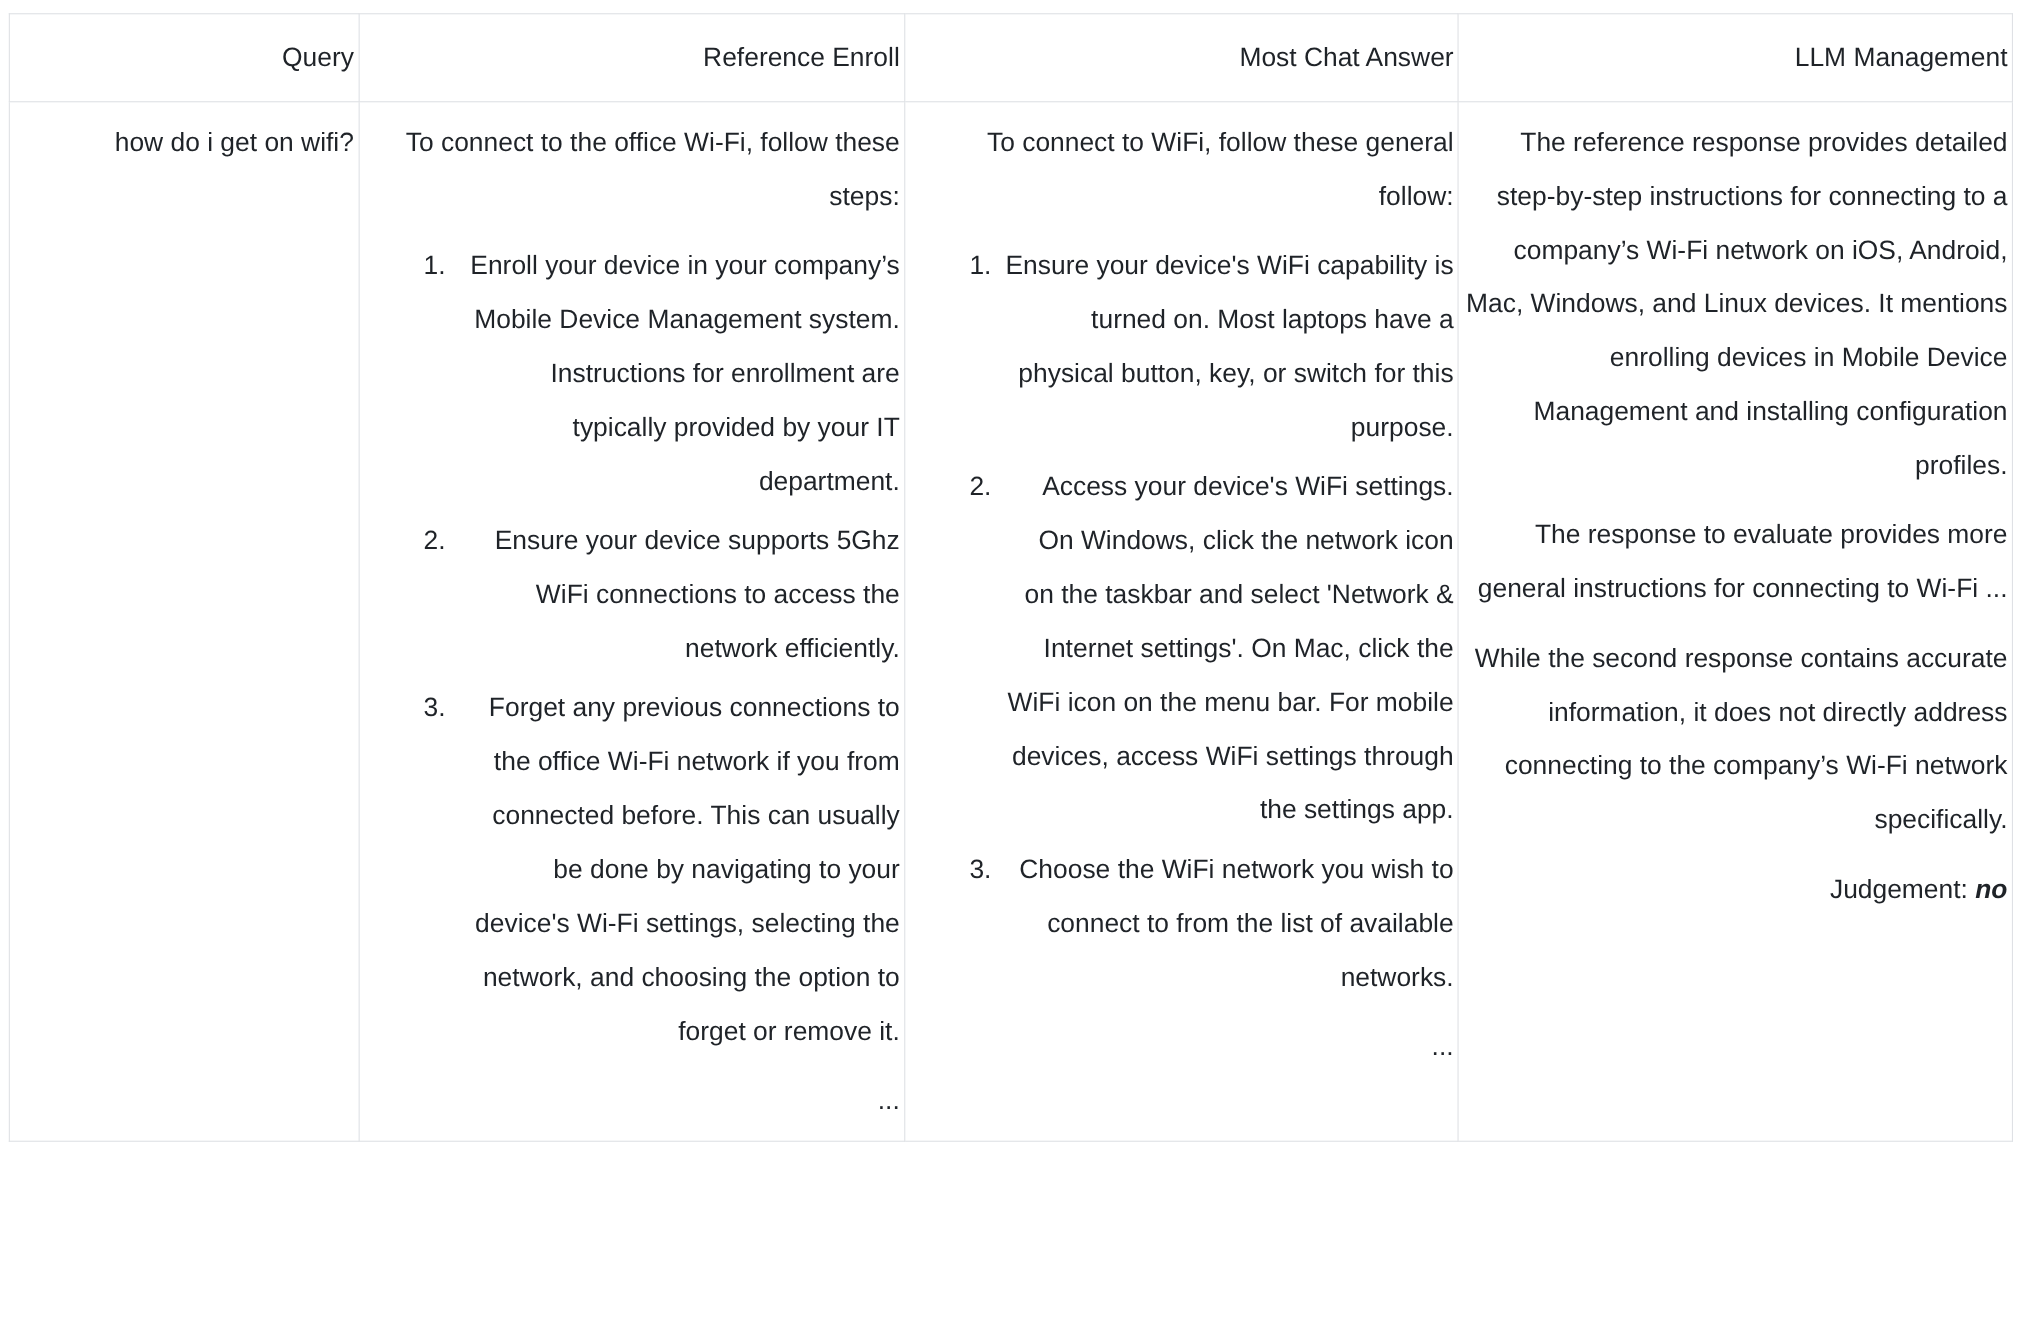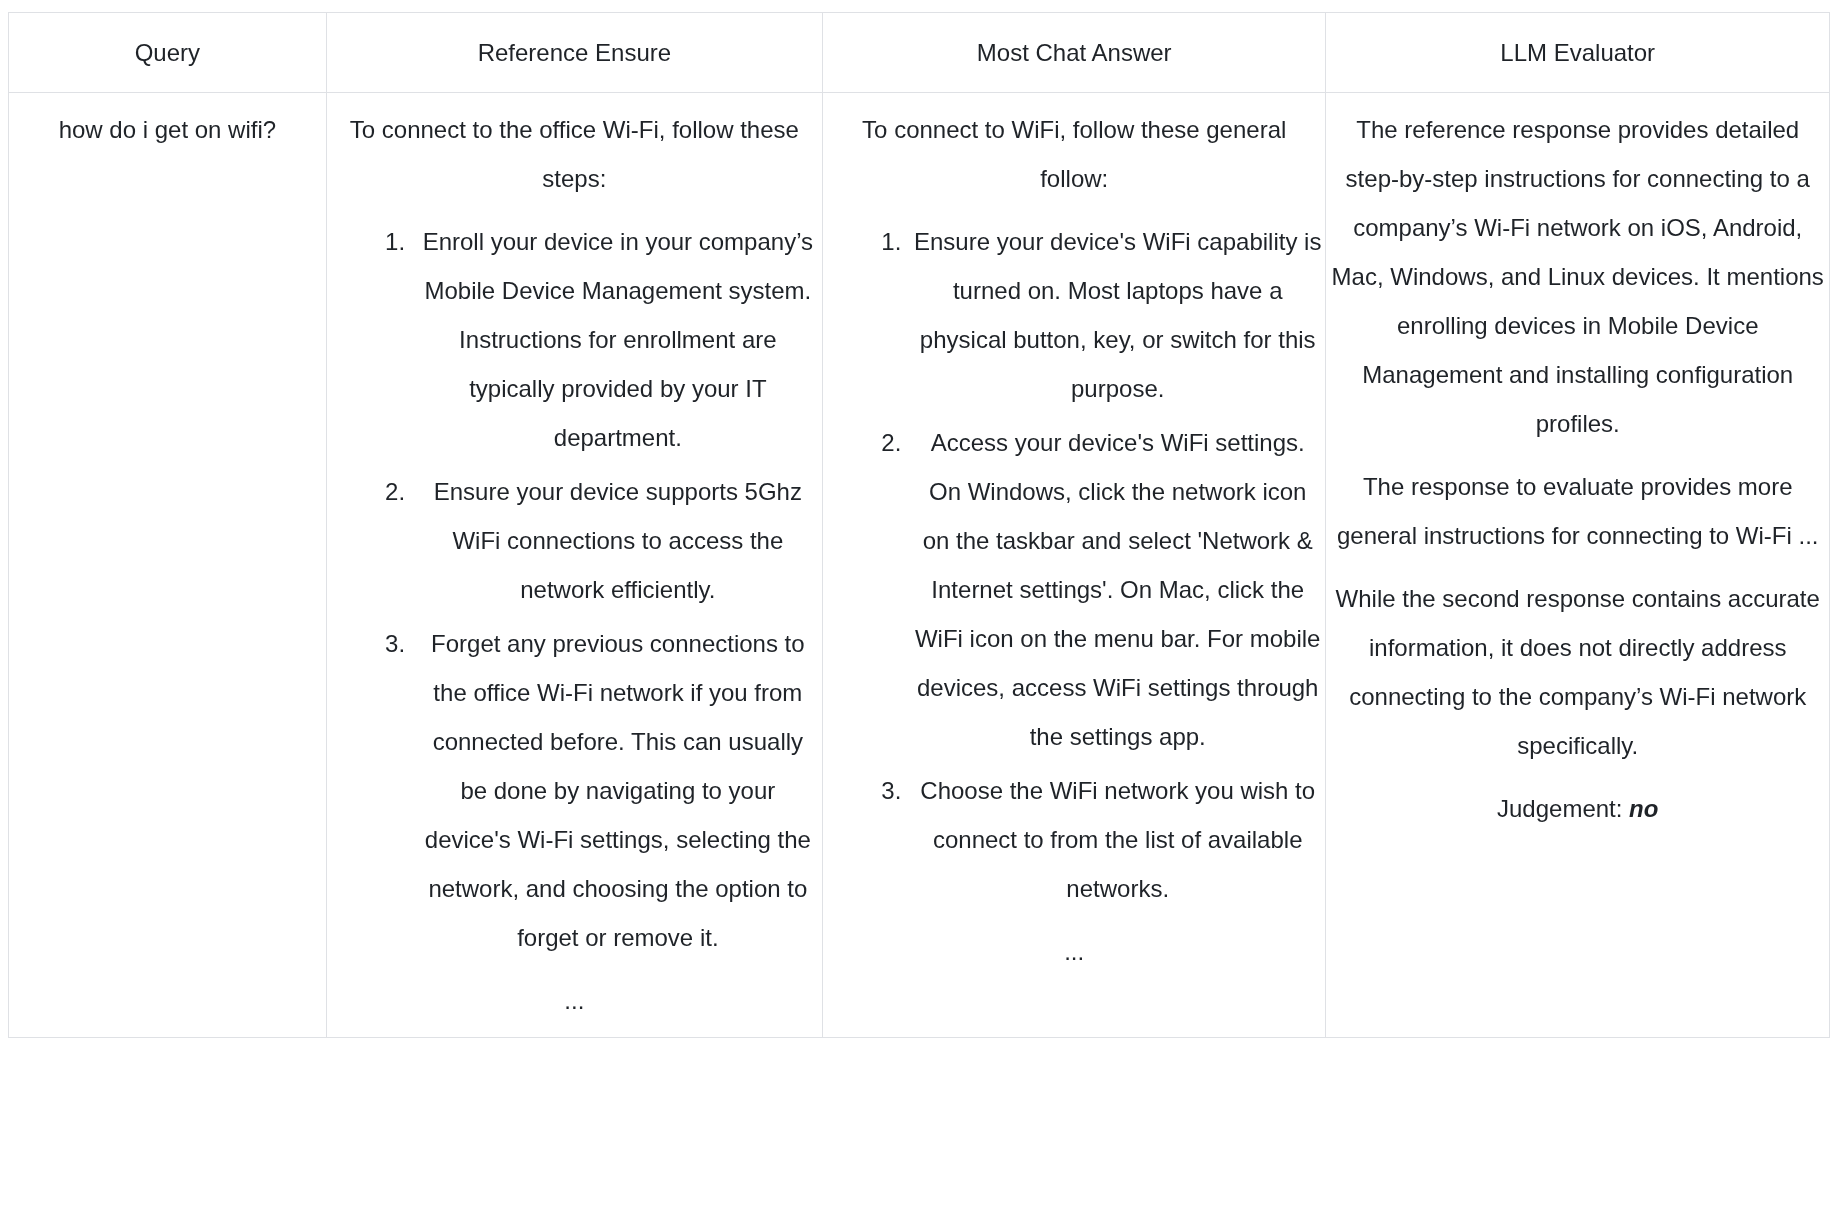--- a/index.html
+++ b/index.html
@@ -19,21 +19,21 @@
     width: 1822px;
     max-width: 100%;
     font-size: 24px;
     line-height: 49px;
     background: #ffffff;
   }
   .eval-table th,
   .eval-table td {
     border: 1px solid #dfe1e5;
     vertical-align: top;
-    text-align: center;
+    text-align: right;
     padding: 12px 4px;
     font-weight: 400;
     overflow-wrap: break-word;
   }
   .eval-table th {
     padding-top: 15px;
     padding-bottom: 15px;
     font-weight: 400;
   }
   .eval-table td p {
@@ -63,23 +63,23 @@
 <table class="eval-table">
   <colgroup>
     <col style="width: 17.45%;">
     <col style="width: 27.25%;">
     <col style="width: 27.65%;">
     <col style="width: 27.65%;">
   </colgroup>
   <thead>
     <tr>
       <th>Query</th>
-      <th>Reference Ensure</th>
+      <th>Reference Enroll</th>
       <th>Most Chat Answer</th>
-      <th>LLM Evaluator</th>
+      <th>LLM Management</th>
     </tr>
   </thead>
   <tbody>
     <tr>
       <td>
         <p>how do i get on wifi?</p>
       </td>
       <td>
         <p>To connect to the office Wi-Fi, follow these steps:</p>
         <ol>

